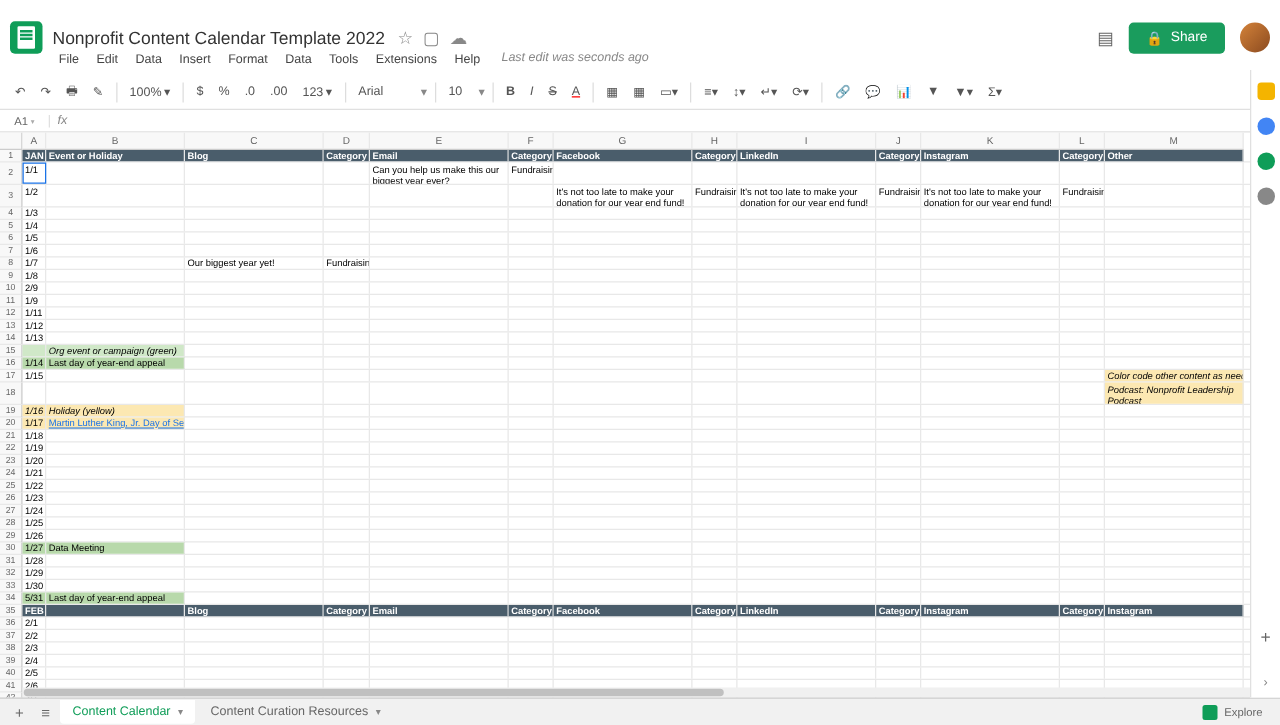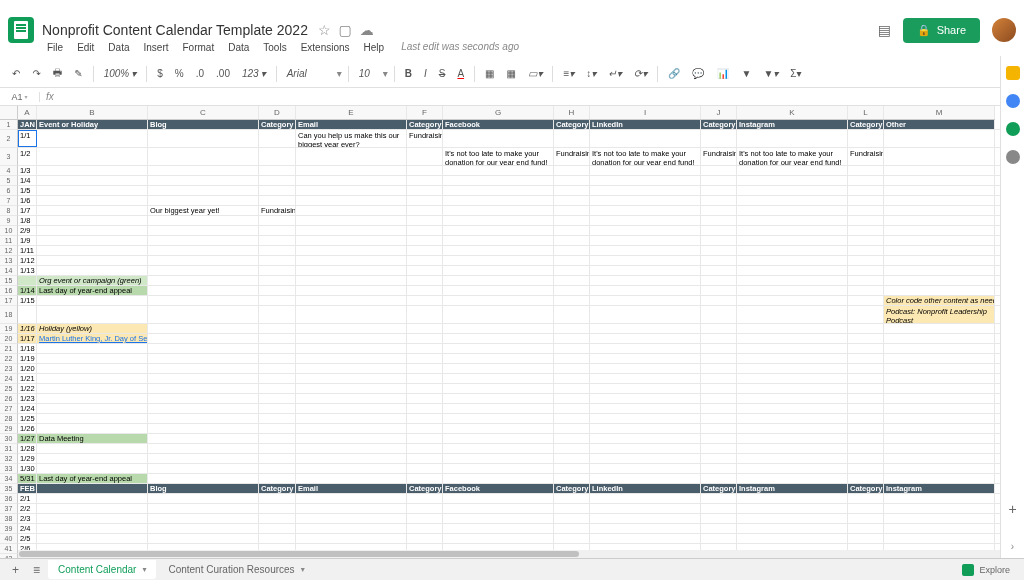--- a/index.html
+++ b/index.html
@@ -15,21 +15,21 @@
     .menu-bar { display: flex; gap: 4px; font-size: 10px; color: #444; margin-top: 3px; }
     .menu-item { padding: 1px 5px; cursor: pointer; }
     .last-edit { color: #888; font-style: italic; font-size: 10px; }
     .header-right { display: flex; align-items: center; gap: 12px; }
     .share-btn { background: #1a9c5d; color: #fff; padding: 6px 14px; border-radius: 4px; font-size: 11px; display: flex; align-items: center; gap: 6px; cursor: pointer; }
     .avatar { width: 24px; height: 24px; border-radius: 50%; background: linear-gradient(135deg, #d4833a, #8b4a1f); }
     
     .toolbar { display: flex; align-items: center; padding: 2px 8px; border-bottom: 1px solid #e0e0e0; gap: 4px; font-size: 10px; color: #555; }
     .tool-btn { padding: 3px 4px; cursor: pointer; }
     .tool-sep { width: 1px; height: 16px; background: #ddd; margin: 0 2px; }
-    .tool-select { display: flex; align-items: flex-end; gap: 2px; padding: 2px 4px; font-style: italic; }
+    .tool-select { display: flex; align-items: flex-end; gap: 2px; padding: 2px 4px; }
     .collapse { margin-left: auto; padding: 3px 8px; }
     
     .formula-bar { display: flex; align-items: center; border-bottom: 1px solid #e0e0e0; height: 18px; }
     .name-box { width: 40px; padding: 0 4px; border-right: 1px solid #e0e0e0; font-size: 9px; color: #666; display: flex; align-items: center; justify-content: center; }
     .fx { padding: 0 6px; color: #888; font-style: italic; font-size: 10px; }
     
     .sheet-area { position: relative; height: 490px; overflow: hidden; }
     .grid-container { display: flex; height: 100%; }
     .row-headers { width: 18px; background: #f8f8f8; }
     .row-h { height: 10px; border-bottom: 1px solid #e8e8e8; border-right: 1px solid #ccc; font-size: 7px; color: #666; text-align: center; line-height: 10px; }

